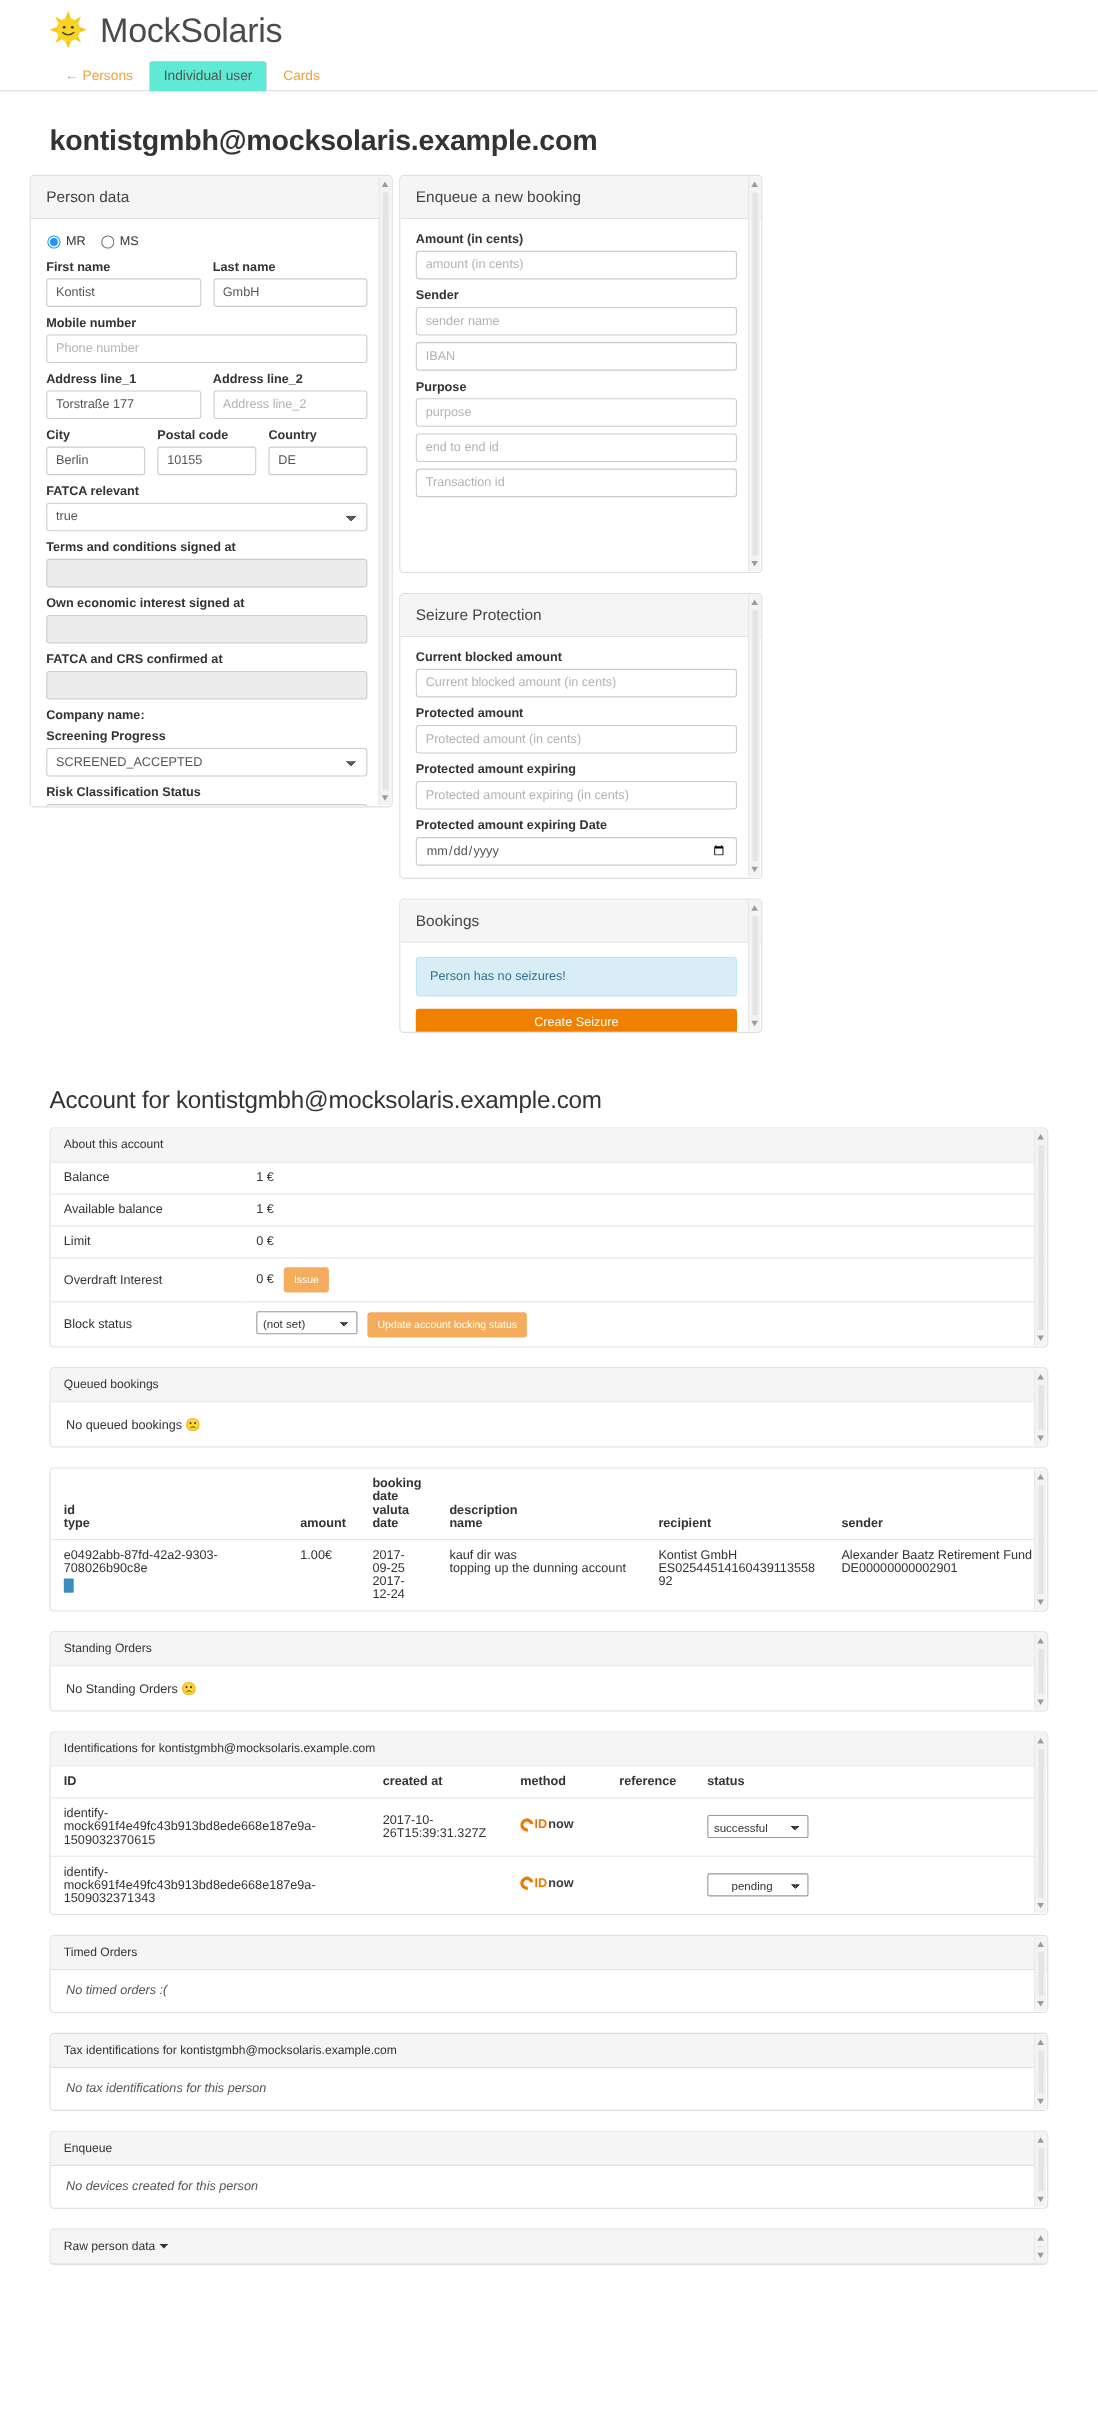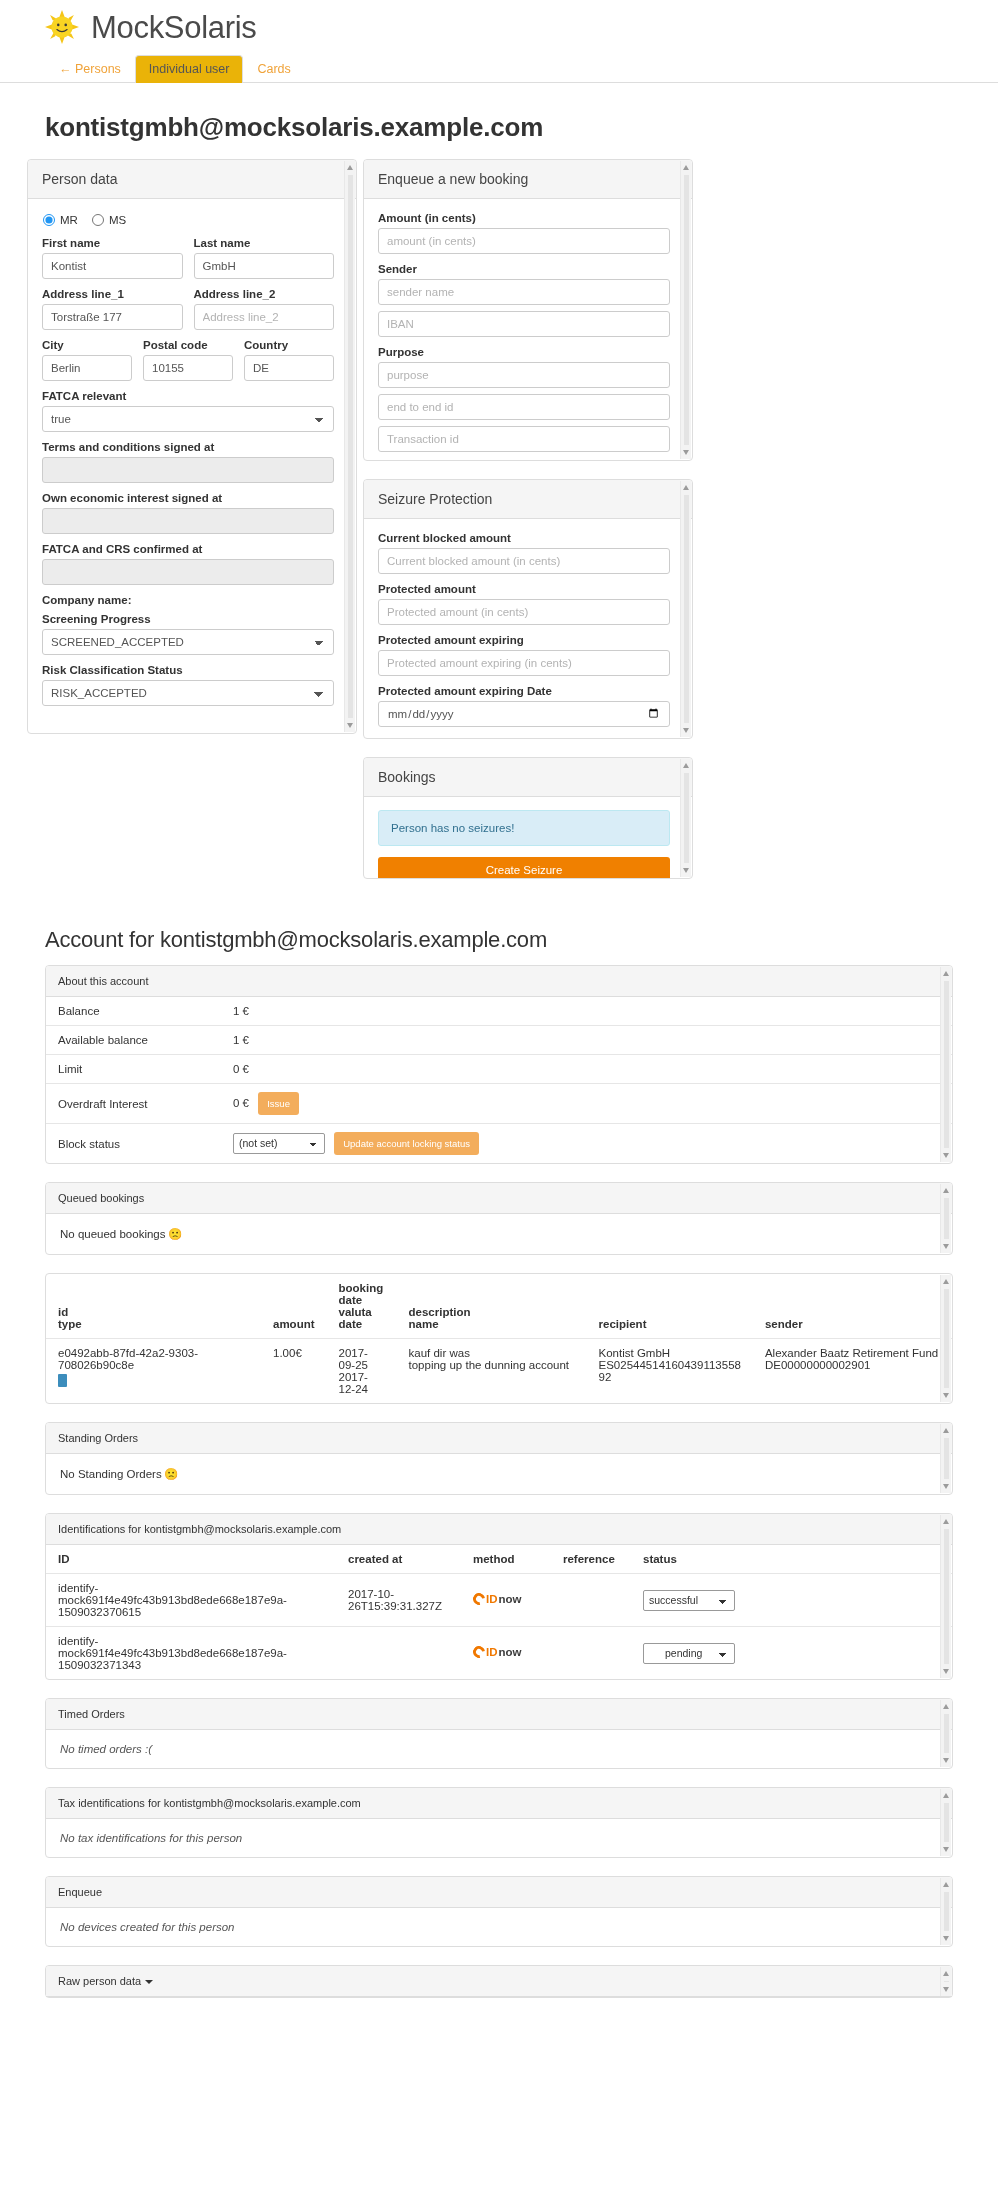--- a/index.html
+++ b/index.html
@@ -34,21 +34,21 @@
   }
   .tab {
     font-size: 12.5px; padding: 6px 13px 6px 13px;
     color: #f0a33a; cursor: pointer; line-height: 1.2;
     border: 1px solid transparent; border-bottom: none;
     border-radius: 4px 4px 0 0;
     position: relative; top: 1px;
     white-space: nowrap;
   }
   .tab.active {
-    color: #555; background: #eab308;
+    color: #555; background: #5eead4;
     border-color: #ddd; border-bottom-color: #fff; margin-top: 32px;
   }
 
   
   h1.page-title {
     font-size: 26px; font-weight: 700; color: #333;
     margin: 29px 0 16px 45px; letter-spacing: -0.2px;
   }
   h1.acct-title {
     font-size: 22px; font-weight: 400; color: #333;
@@ -231,20 +231,24 @@
             <div>
               <span class="fl">First name</span>
               <input class="ctrl" value="Kontist" style="">
             </div>
             <div>
               <span class="fl">Last name</span>
               <input class="ctrl" value="GmbH" style="">
             </div>
           </div>
 
+          <div class="fgroup">
+            <span class="fl">Mobile number</span>
+            <input class="ctrl" placeholder="Phone number" style="">
+          </div>
 
           <div class="row2 fgroup">
             <div>
               <span class="fl">Address line_1</span>
               <input class="ctrl" value="Torstraße 177" style="">
             </div>
             <div>
               <span class="fl">Address line_2</span>
               <input class="ctrl" placeholder="Address line_2" style="">
             </div>
@@ -310,21 +314,21 @@
         <div class="scrollbar">
           <span class="sb-arrow sb-up"></span>
           <span class="sb-track-v" style="top:14px;bottom:14px;"></span>
           <span class="sb-arrow sb-down"></span>
         </div>
       </div>
     </div>
 
     <div class="col-right">
 
-      <div class="panel scrollpanel" style="height:302px;">
+      <div class="panel scrollpanel" style="height:362px;">
         <div class="panel-heading">Enqueue a new booking</div>
         <div class="panel-body" style="padding-right:22px;">
           <div class="fgroup">
             <span class="fl">Amount (in cents)</span>
             <input class="ctrl" placeholder="amount (in cents)" style="">
           </div>
           <div class="fgroup">
             <span class="fl">Sender</span>
             <input class="ctrl" style="margin-bottom: 6px;" placeholder="sender name">
             <input class="ctrl" placeholder="IBAN" style="">

